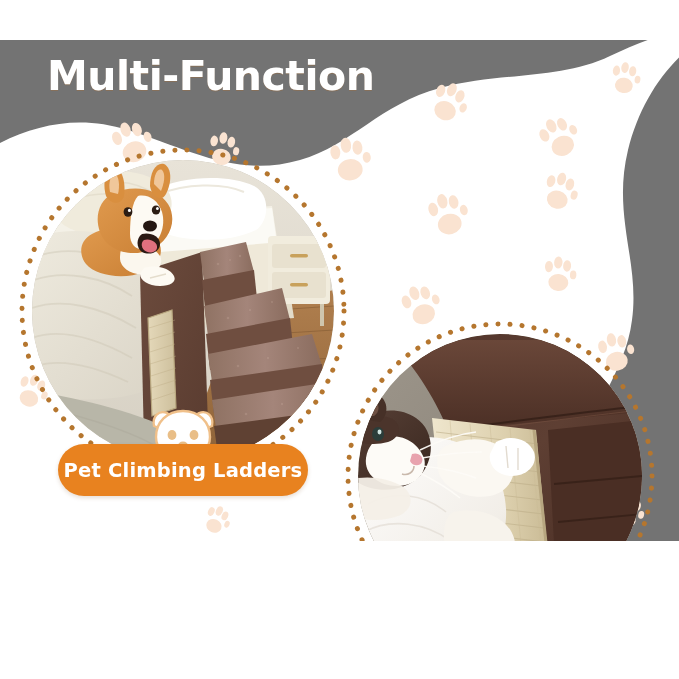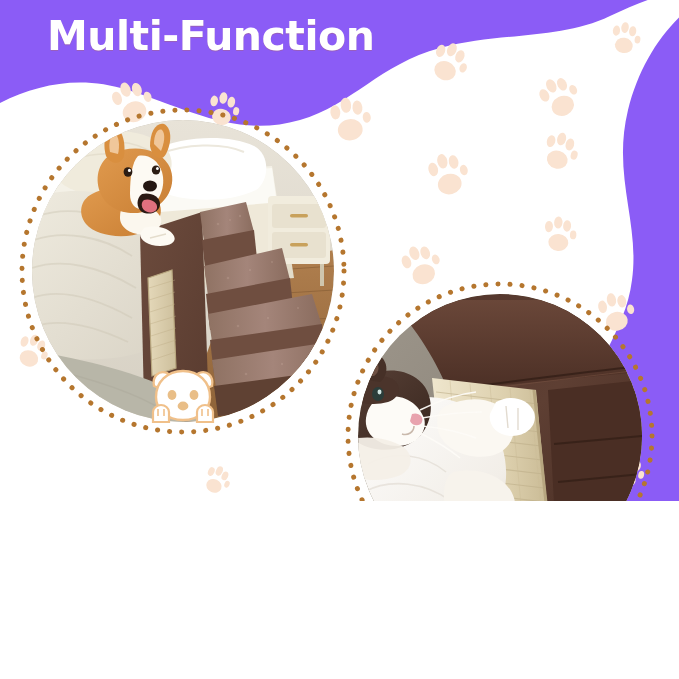--- a/index.html
+++ b/index.html
@@ -4,22 +4,23 @@
 <style>
   html,body{margin:0;padding:0;}
   body{
     width:679px;height:679px;
     font-family:"DejaVu Sans", sans-serif;
     overflow:hidden;
   }
   #stage{
     position:relative;
     width:679px;height:501px;
-    background:#8b5cf6;
+    background:#737373;
     overflow:hidden;
+    margin-top:40px;
   }
 
   
   .blob{
     position:absolute;inset:0;
     width:679px;height:679px;
   }
 
   
   .paw{
@@ -506,20 +507,23 @@
     <path d="M6 44 C6 40, 10 37, 14 37 C18 37, 22 40, 22 44 L22 54 L6 54 Z" fill="#ffffff" stroke="#F0C08A" stroke-width="2.2"></path>
     <path d="M50 44 C50 40, 54 37, 58 37 C62 37, 66 40, 66 44 L66 54 L50 54 Z" fill="#ffffff" stroke="#F0C08A" stroke-width="2.2"></path>
     <g stroke="#F0C08A" stroke-width="1.6">
       <path d="M11 41 L11 48"></path>
         <path d="M17 41 L17 48"></path>
       <path d="M55 41 L55 48"></path>
         <path d="M61 41 L61 48"></path>
     </g>
   </svg>
 
+  <div class="pill" style="left:58px;top:404px;width:250px;height:52px;">
+    <span class="pill-text" style="font-size:19.5px;">Pet Climbing Ladders</span>
+  </div>
 
   <div class="photo-wrap" style="left:344px;top:280px;width:312px;height:312px;">
     <svg class="dots" viewBox="0 0 312 312">
       <circle cx="156" cy="156" r="152" fill="none" stroke="#B5762E" stroke-width="5" stroke-linecap="round" stroke-dasharray="0.1 12"></circle>
     </svg>
     <div class="photo" style="left:14px;top:14px;width:284px;height:284px;">
       <svg width="284" height="284" viewBox="0 0 284 284" xmlns="http://www.w3.org/2000/svg">
         <defs>
           <clipPath id="c2">
               <circle cx="142" cy="142" r="142"></circle>

